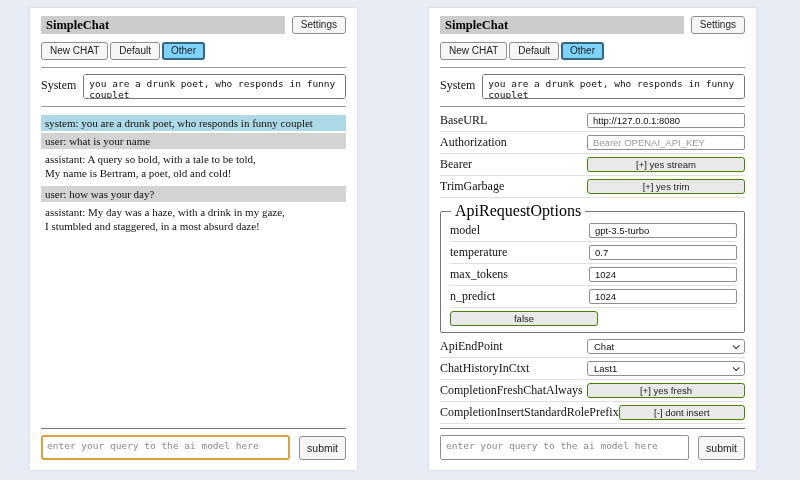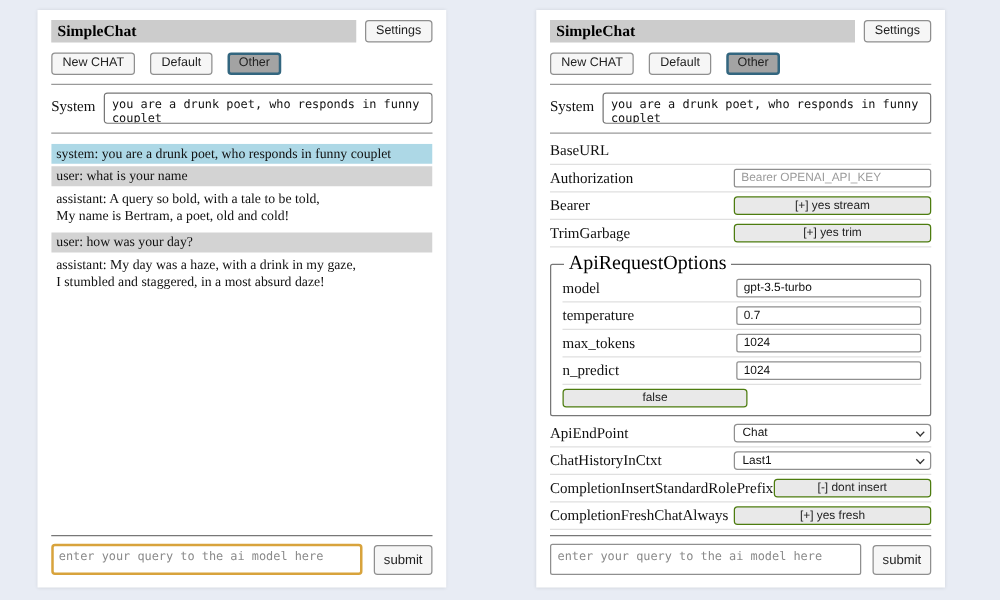--- a/index.html
+++ b/index.html
@@ -22,22 +22,22 @@
   .panel.right{left:429px;}
 
   
   .title-row{display:flex;gap:7px;align-items:stretch;margin-top:1px;}
   .title-bar{flex:1;background:#cccccc;font-weight:bold;font-size:12.5px;line-height:16px;padding:1px 5px;}
   .btn{
     font-family:"Liberation Sans", sans-serif;font-size:10px;
     background:#f6f6f6;border:1px solid #8f8f8f;border-radius:3px;
     padding:2px 8px;color:#222;line-height:12px;cursor:pointer;
   }
-  .toolbar{margin-top:8px;display:flex;gap:12px;}
-  .btn.active{background:#a3a3a3;border:2px solid #33667f;padding:1px 7px;}
+  .toolbar{margin-top:8px;display:flex;gap:2px;}
+  .btn.active{background:#7dd3fc;border:2px solid #33667f;padding:1px 7px;}
   .hr{border-top:1px solid #9a9a9a;margin-top:7px;height:0;}
   .system-row{display:flex;gap:7px;margin-top:6px;align-items:flex-start;}
   .label{font-size:12px;color:#111;}
   .system-row .label{padding-top:4px;}
   textarea{outline:none;}
   .system-ta{
     flex:1;height:17px;resize:none;
     font-family:"DejaVu Sans Mono", monospace;font-size:9.5px;line-height:11px;
     border:1px solid #777;border-radius:3px;padding:3px 5px;color:#111;
   }
@@ -159,20 +159,21 @@
     <span class="label">System</span>
     <textarea class="system-ta" style="">you are a drunk poet, who responds in funny couplet</textarea>
   </div>
 
   <div class="hr"></div>
 
   <div class="settings">
 
     <div class="srow">
       <span class="label">BaseURL</span>
+      <input class="sctrl" value="http://127.0.0.1:8080" style="">
     </div>
 
     <div class="srow">
       <span class="label">Authorization</span>
       <input class="sctrl" placeholder="Bearer OPENAI_API_KEY" style="">
     </div>
 
     <div class="srow">
       <span class="label">Bearer</span>
       <button class="sctrl">[+] yes stream</button>
@@ -221,27 +222,27 @@
 
     <div class="srow">
       <span class="label">ChatHistoryInCtxt</span>
       <div class="sselect sctrl">
         <span>Last1</span>
         <span class="chev"></span>
       </div>
     </div>
 
     <div class="srow">
+      <span class="label">CompletionFreshChatAlways</span>
+      <button class="sctrl">[+] yes fresh</button>
+    </div>
+
+    <div class="srow">
       <span class="label">CompletionInsertStandardRolePrefix</span>
       <button class="sctrl">[-] dont insert</button>
-    </div>
-
-    <div class="srow">
-      <span class="label">CompletionFreshChatAlways</span>
-      <button class="sctrl">[+] yes fresh</button>
     </div>
 
   </div>
 
   <div class="spacer"></div>
 
   <div class="hr bottom"></div>
   <div class="qrow">
     <textarea class="query" placeholder="enter your query to the ai model here" style=""></textarea>
     <button class="submit">submit</button>

